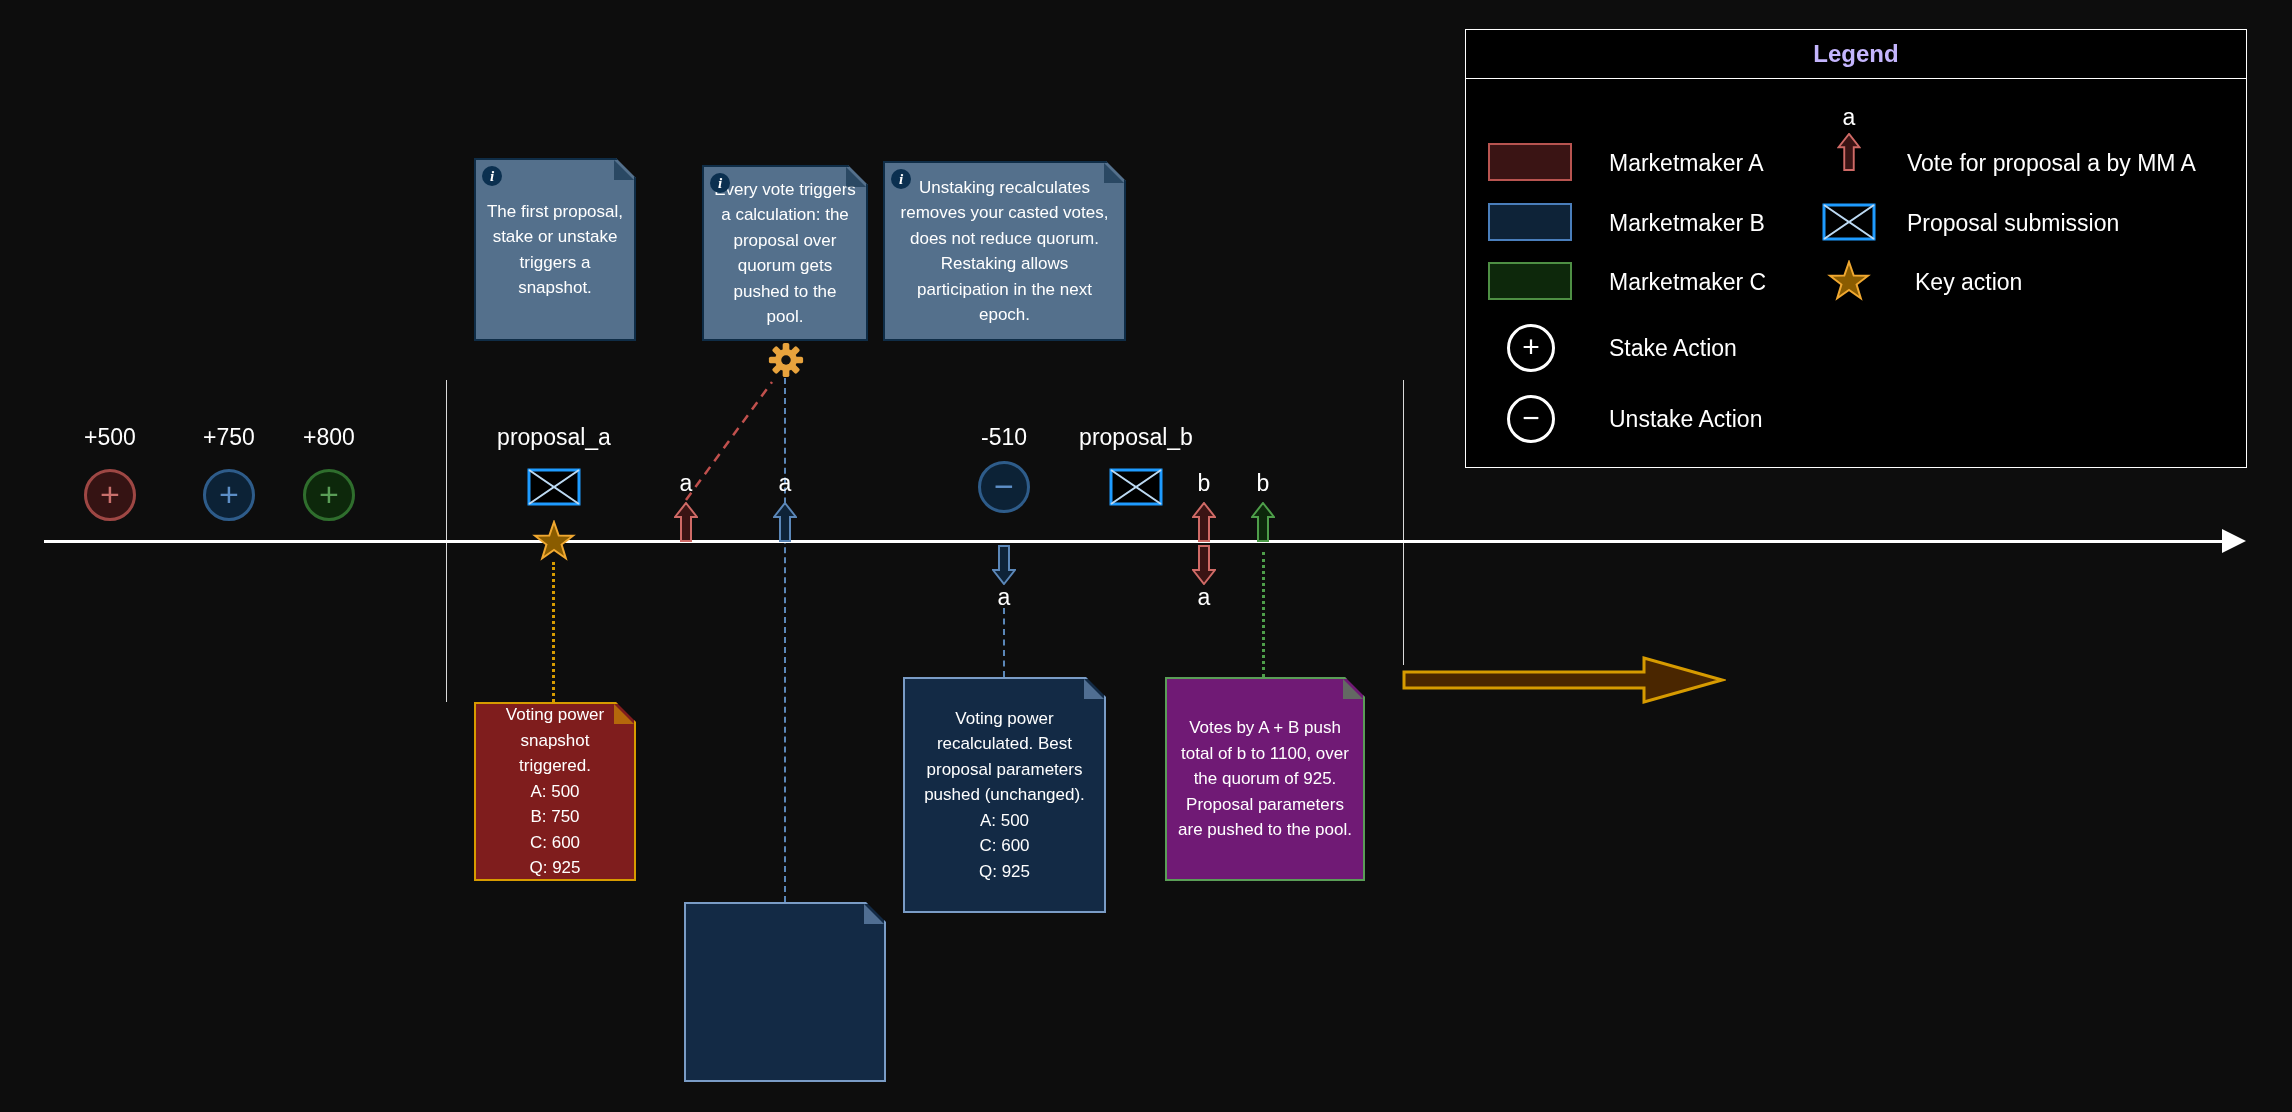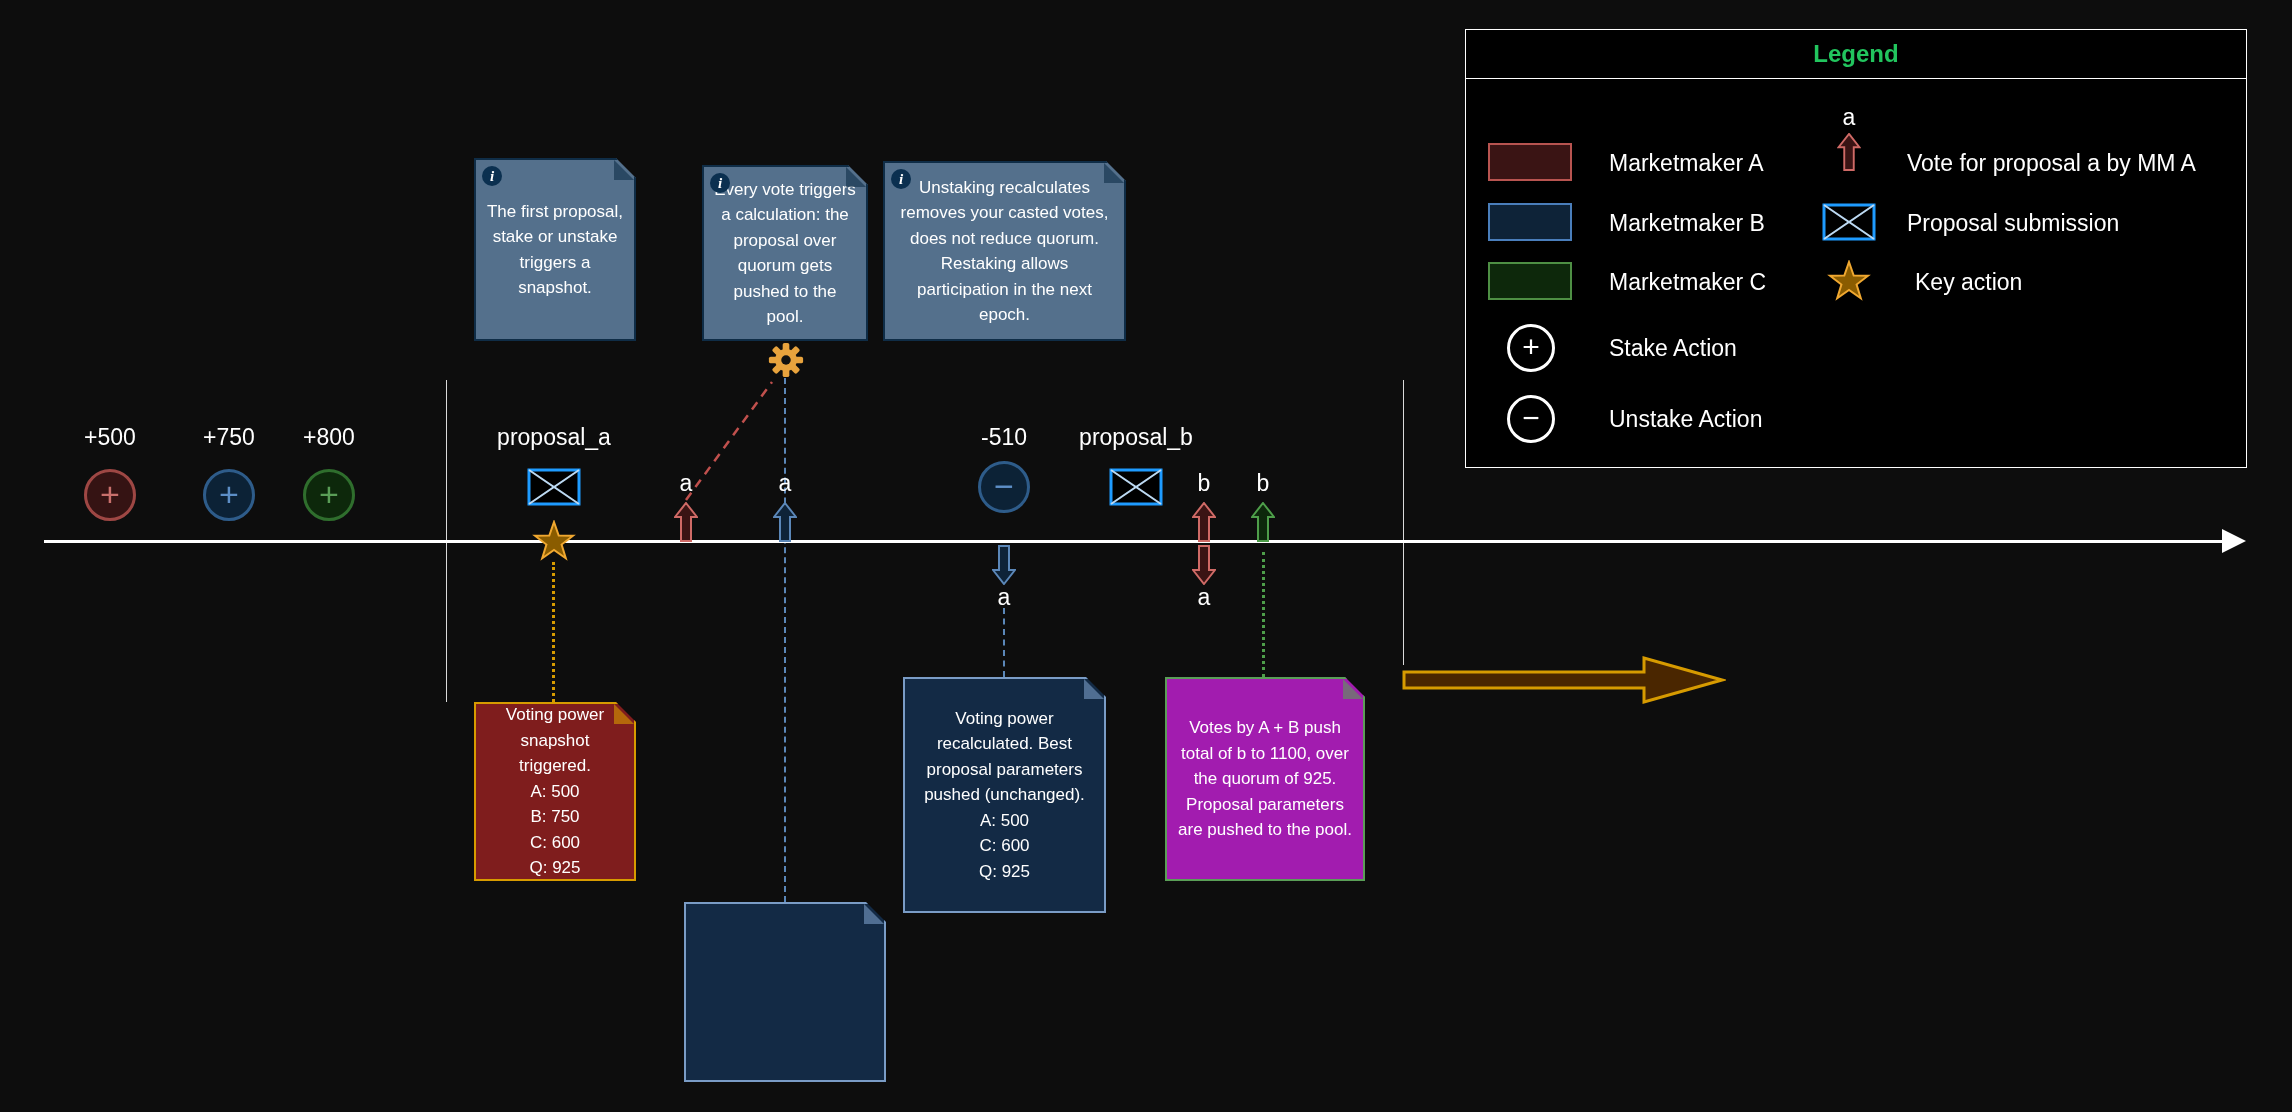--- a/index.html
+++ b/index.html
@@ -35,34 +35,34 @@
   .arrow.down { transform:scaleY(-1); }
 
   .note { position:absolute; border:2px solid var(--bc); box-sizing:border-box;
     display:flex; align-items:center; justify-content:center; text-align:center;
     clip-path:polygon(0 0, calc(100% - 20px) 0, 100% 20px, 100% 100%, 0 100%); }
   .note-text { white-space:pre-line; font-size:17px; line-height:1.5; padding:8px 9px; color:#fff; }
   .fold { position:absolute; top:0; right:0; width:20px; height:20px;
     clip-path:polygon(0 0, 100% 100%, 0 100%); background:var(--bc); opacity:.6; }
   .n-orange { --bc:#d79b00; background:#7f1d1d; }
   .n-navy   { --bc:#7a9cc6; background:#132a45; }
-  .n-green  { --bc:#5a9e57; background:#a21caf; }
+  .n-green  { --bc:#5a9e57; background:#701a75; }
   .n-info   { --bc:#0f2d47; background:#54708c; }
   .info-badge { position:absolute; top:6px; left:6px; width:20px; height:20px; border-radius:50%;
     background:#0b3050; color:#fff; font:italic bold 15px "Liberation Serif","DejaVu Serif",serif;
     display:flex; align-items:center; justify-content:center; }
 
   .sw { position:absolute; width:84px; height:38px; box-sizing:border-box; }
   .sw-a { background:#3a1414; border:2px solid #b85450; }
   .sw-b { background:#0e2338; border:2px solid #4a7ebb; }
   .sw-c { background:#0d280b; border:2px solid #4e8f44; }
 
   .legend { position:absolute; border:1px solid #ffffff; background:#000; box-sizing:border-box; }
   .legend-title { height:48px; line-height:48px; text-align:center; border-bottom:1px solid #fff;
-    font-weight:bold; font-size:24px; color:#22c55e; }
+    font-weight:bold; font-size:24px; color:#c4b5fd; }
 
   .bigarrow { fill:#4a2600; stroke:#d79b00; stroke-width:3; }
   .star { fill:#8a5c00; stroke:#f0a830; stroke-width:2; }
   .env-rect { fill:#000; stroke:#1e9bff; stroke-width:3; }
   .env-line { fill:none; stroke:#bcd9f2; stroke-width:2; }
   .red-dash { stroke:#c0504d; stroke-width:2.5; stroke-dasharray:9 7; }
 </style>
 </head>
 <body>
 

